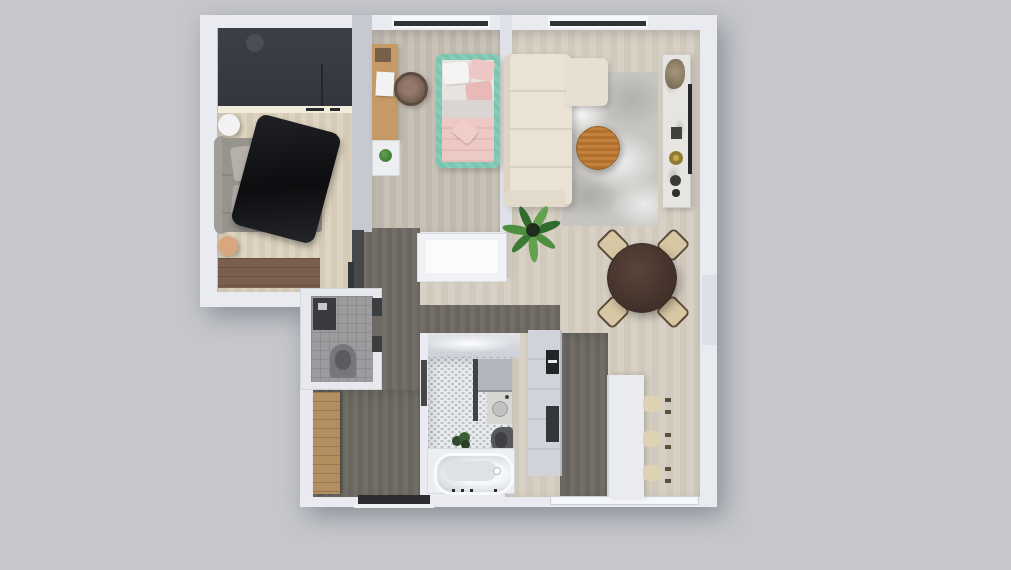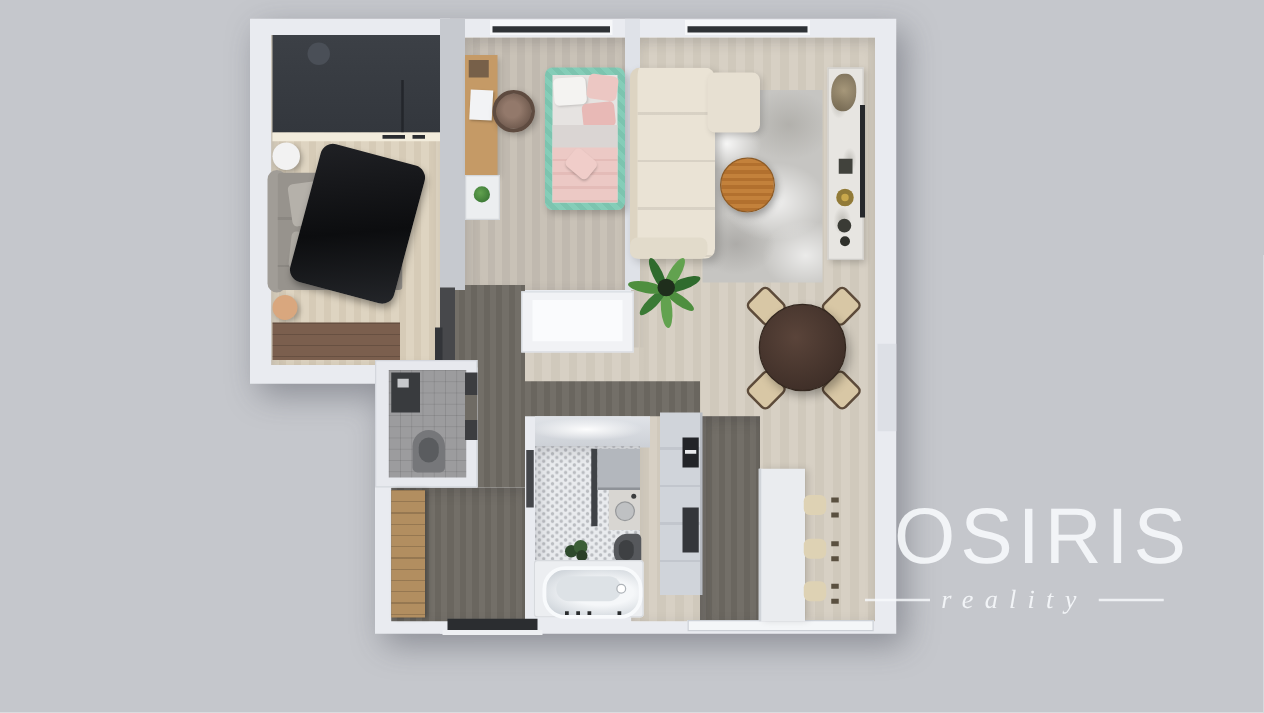--- a/index.html
+++ b/index.html
@@ -187,22 +187,14 @@
   <div class="abs" style="left:528px;top:330px;width:32px;height:146px;background:repeating-linear-gradient(180deg,#d0d4da 0 28px,#c2c6cd 28px 30px);border-right:2px solid #b6bac1;"></div>
   <div class="abs" style="left:546px;top:350px;width:13px;height:24px;background:#222428;">
     <div class="abs" style="left:2px;top:10px;width:9px;height:3px;background:#e8eaec;"></div>
   </div>
   <div class="abs" style="left:546px;top:406px;width:13px;height:36px;background:#34363a;"></div>
   <div class="abs" style="left:607px;top:375px;width:35px;height:122px;background:#eaecef;border-left:2px solid #d0d4d9;box-shadow:3px 0 6px rgba(0,0,0,0.15);"></div>
   <div class="abs" style="left:643px;top:396px;width:18px;height:16px;border-radius:5px;background:#ded2b4;box-shadow:16px -4px 0 -6px #5a5040,16px 8px 0 -6px #5a5040;"></div>
   <div class="abs" style="left:643px;top:431px;width:18px;height:16px;border-radius:5px;background:#ded2b4;box-shadow:16px -4px 0 -6px #5a5040,16px 8px 0 -6px #5a5040;"></div>
   <div class="abs" style="left:643px;top:465px;width:18px;height:16px;border-radius:5px;background:#ded2b4;box-shadow:16px -4px 0 -6px #5a5040,16px 8px 0 -6px #5a5040;"></div>
 
-  <div class="abs logo" style="left:692px;top:398px;width:284px;height:110px;text-align:center;">
-    <div class="logo-brand">OSIRIS</div>
-    <div class="logo-tagline">
-      <div class="logo-line" style="width:52px;"></div>
-      <div class="logo-word">reality</div>
-      <div class="logo-line" style="width:52px;"></div>
-    </div>
-  </div>
 
 </div>
 
 </body></html>

